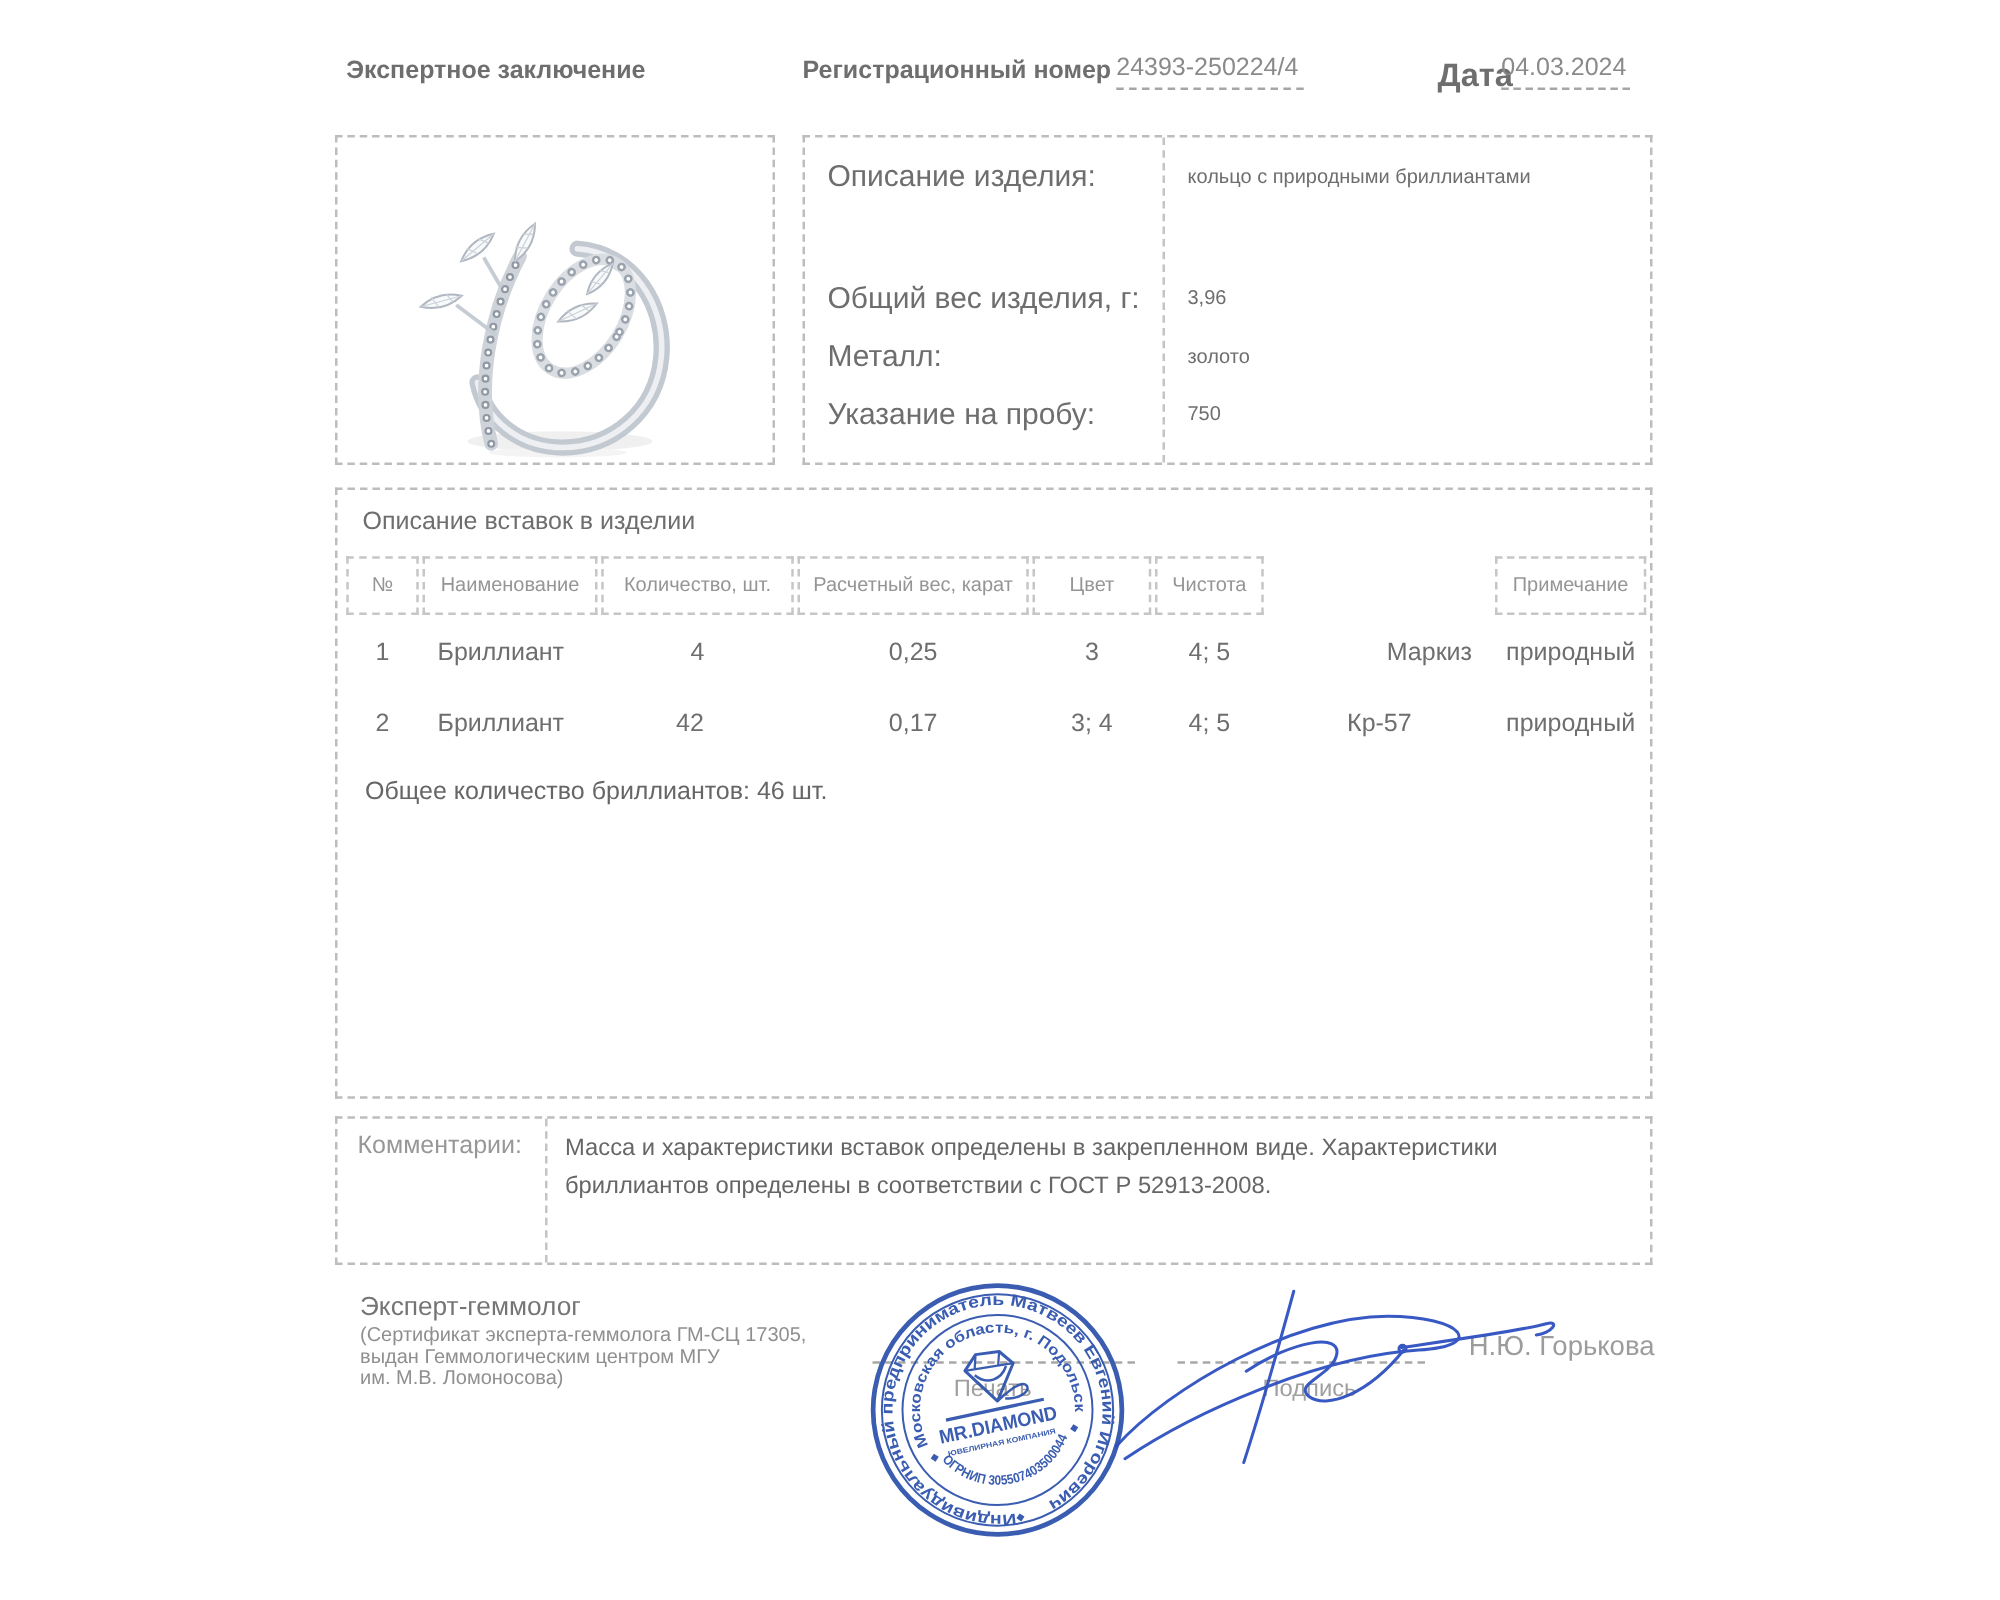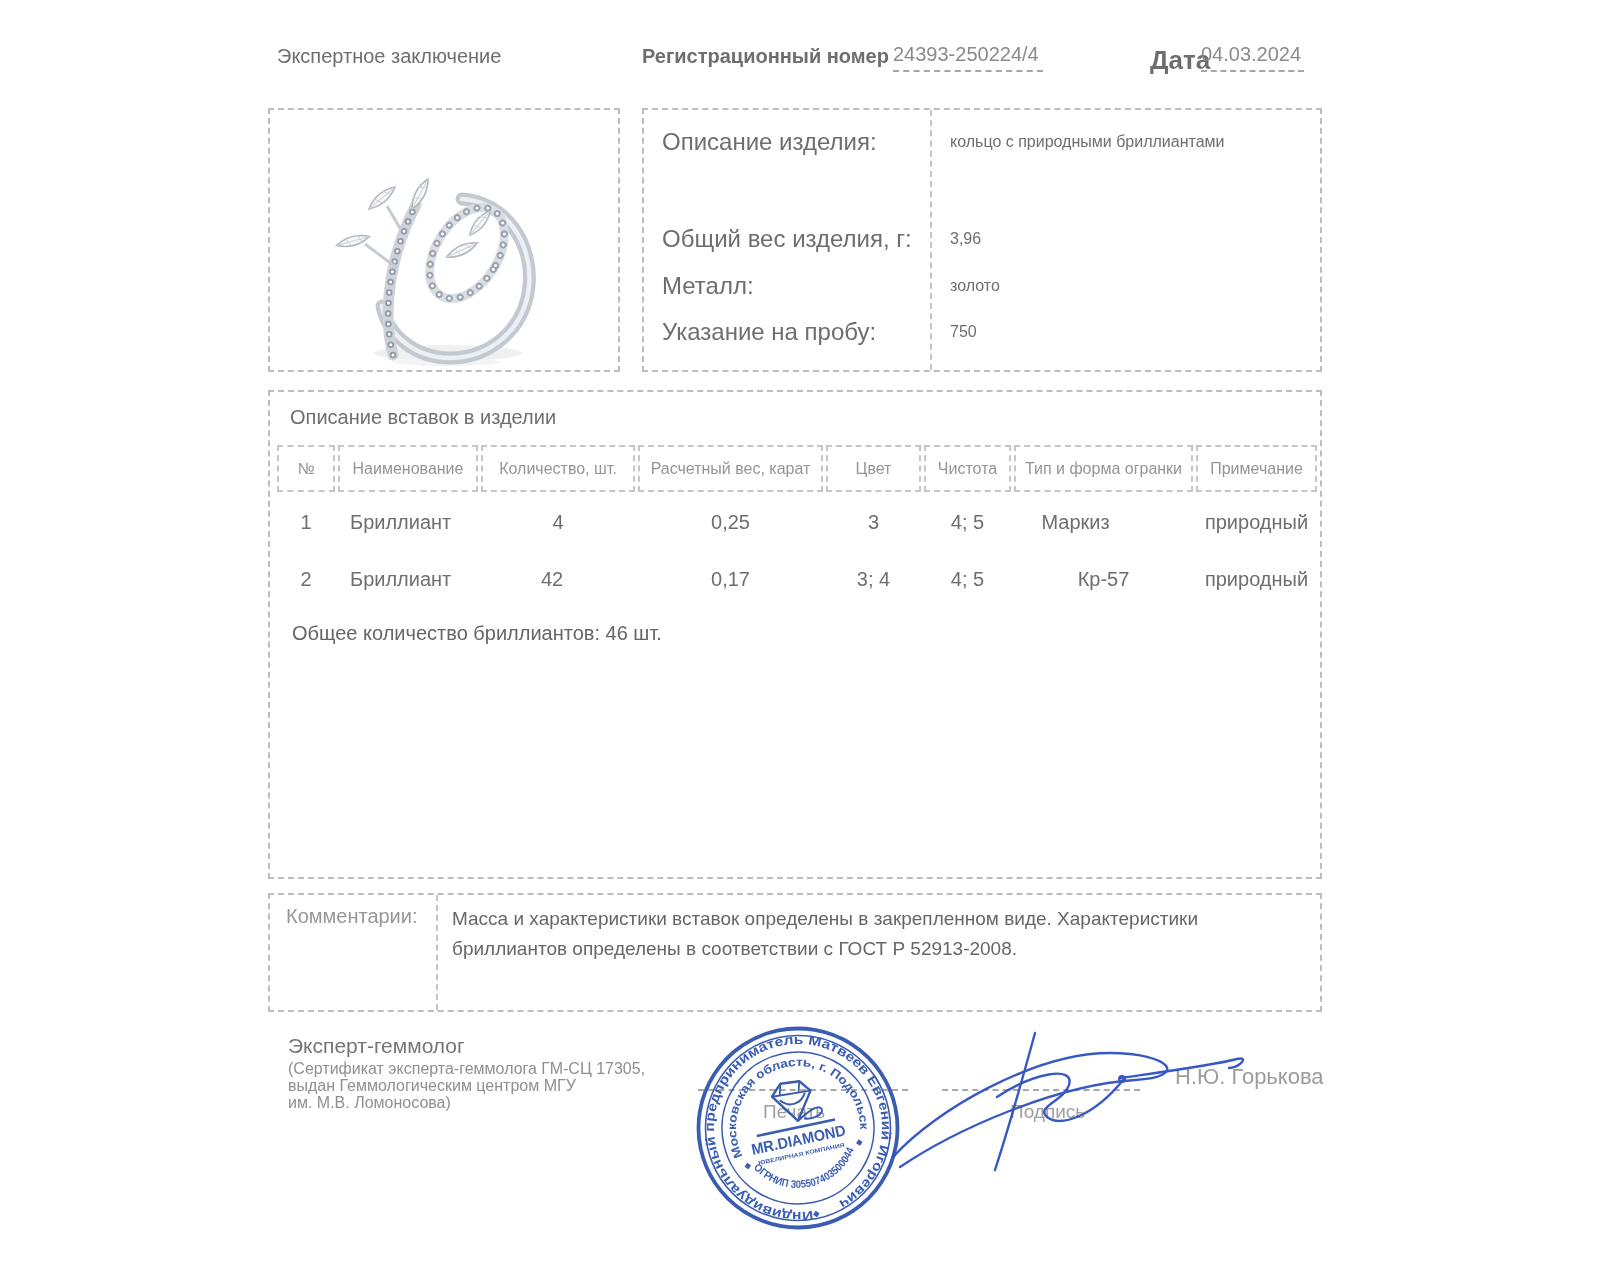--- a/index.html
+++ b/index.html
@@ -3,21 +3,21 @@
 <meta charset="utf-8">
 <style>
   * { margin:0; padding:0; box-sizing:border-box; }
   html,body { background:#ffffff; }
   body { font-family:"Liberation Sans", sans-serif; }
   .page { position:relative; width:1600px; height:1280px; background:#fff; overflow:hidden; }
 
   .abs { position:absolute; }
 
   
-  .doc-title { left:277px; top:45px; font-size:20px; font-weight:normal; color:#6e6e6e; }
+  .doc-title { left:277px; top:45px; font-size:20px; font-weight:bold; color:#6e6e6e; }
   .reg-label { left:642px; top:45px; font-size:20px; font-weight:bold; color:#6e6e6e; }
   .reg-value { left:893px; top:43px; width:150px; font-size:20px; color:#8a8a8a;
                padding-bottom:4px; border-bottom:2.5px dashed #a6a6a6; }
   .date-label { left:1150px; top:45px; font-size:26px; font-weight:bold; color:#6e6e6e; }
   .date-value { left:1201px; top:43px; width:103px; font-size:20px; color:#8a8a8a;
                padding-bottom:4px; border-bottom:2.5px dashed #a6a6a6; }
 
   .dashed-box { border:2px dashed #bdbdbd; }
 
   
@@ -119,31 +119,30 @@
 
   <div class="abs dashed-box inserts-box">
     <div class="inserts-title">Описание вставок в изделии</div>
 
     <div class="hcell" style="left:7px;width:58px">№</div>
     <div class="hcell" style="left:68px;width:140px">Наименование</div>
     <div class="hcell" style="left:211px;width:154px">Количество, шт.</div>
     <div class="hcell" style="left:368px;width:185px">Расчетный вес, карат</div>
     <div class="hcell" style="left:556px;width:95px">Цвет</div>
     <div class="hcell" style="left:654px;width:87px">Чистота</div>
-    <div class="hcell" style="left:744px;width:179px">Тип и форма огранки</div>
     <div class="hcell" style="left:926px;width:121px">Примечание</div>
 
     <div>
       <div class="rcell" style="top:117px;left:7px;width:58px">1</div>
       <div class="rcell left" style="top:117px;left:68px;width:140px">Бриллиант</div>
       <div class="rcell" style="top:117px;left:211px;width:154px">4</div>
       <div class="rcell" style="top:117px;left:368px;width:185px">0,25</div>
       <div class="rcell" style="top:117px;left:556px;width:95px">3</div>
       <div class="rcell" style="top:117px;left:654px;width:87px">4; 5</div>
-      <div class="rcell" style="top:117px;left:716px;width:179px">Маркиз</div>
+      <div class="rcell" style="top:117px;left:784px;width:179px">Маркиз</div>
       <div class="rcell" style="top:117px;left:926px;width:121px">природный</div>
     </div>
 
     <div>
       <div class="rcell" style="top:174px;left:7px;width:58px">2</div>
       <div class="rcell left" style="top:174px;left:68px;width:140px">Бриллиант</div>
       <div class="rcell" style="top:174px;left:205px;width:154px">42</div>
       <div class="rcell" style="top:174px;left:368px;width:185px">0,17</div>
       <div class="rcell" style="top:174px;left:556px;width:95px">3; 4</div>
       <div class="rcell" style="top:174px;left:654px;width:87px">4; 5</div>

